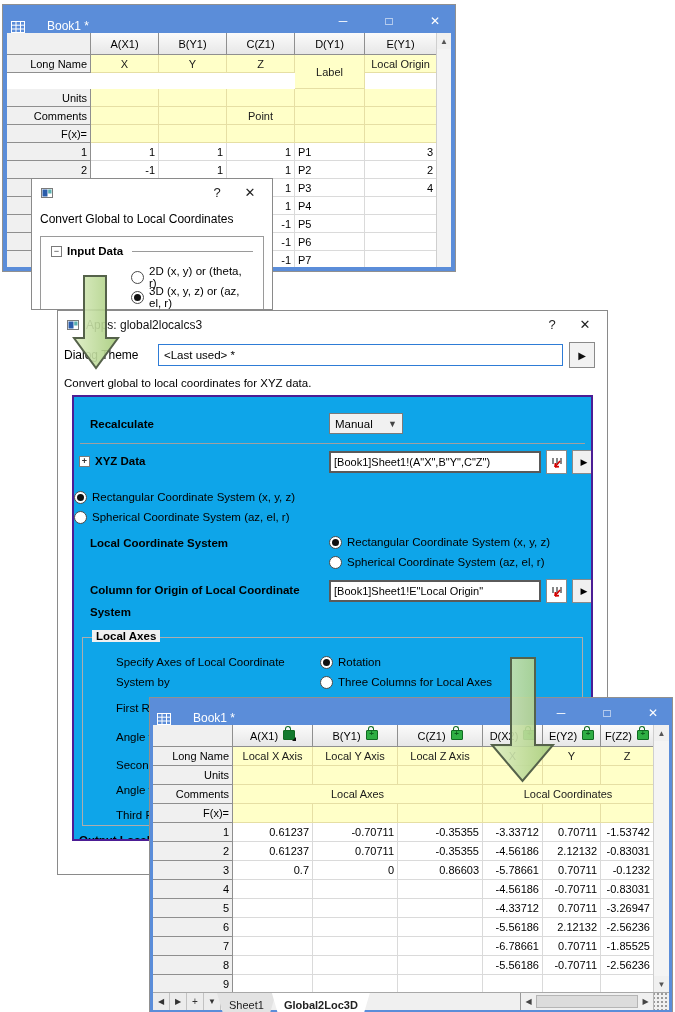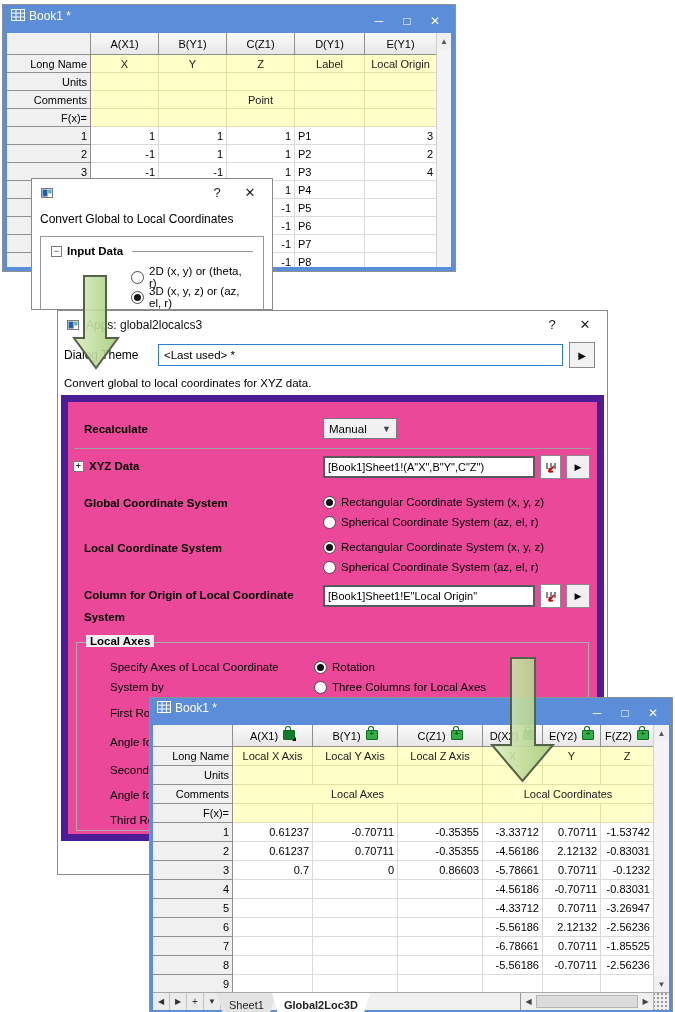--- a/index.html
+++ b/index.html
@@ -1,21 +1,21 @@
 <!DOCTYPE html>
 <html><head>
 <meta charset="utf-8">
 <style>
   html,body{margin:0;padding:0;background:#fff;}
   #stage{position:relative;width:675px;height:1012px;background:#fff;overflow:hidden;
          font-family:"Liberation Sans","DejaVu Sans",sans-serif;color:#000;}
 
   
   .win{position:absolute;background:#fff;border:4px solid #5b8dd9;outline:1px solid #909090;box-sizing:content-box;}
-  .tbar{height:24px;background:#5b8dd9;display:flex;align-items:flex-start;padding:0 4px;gap:4px;}
+  .tbar{height:24px;background:#5b8dd9;display:flex;align-items:flex-end;padding:0 4px;gap:22px;}
   .ttl{color:#fff;font-size:12px;flex:1;white-space:nowrap;overflow:hidden;}
   .wbtn{width:24px;text-align:center;color:#fff;font-size:12px;line-height:24px;flex:none;}
   .sheetwrap{position:relative;display:flex;background:#fff;overflow:hidden;}
   .grid{flex:1;overflow:hidden;}
   .row{display:flex;}
   .c{box-sizing:border-box;flex:none;overflow:hidden;white-space:nowrap;font-size:11px;
      padding:0 3px;display:flex;align-items:center;}
   .colhdr{height:22px;justify-content:center;background:linear-gradient(#fbfbfb,#e7e7e7);
      border-right:1px solid #8f8f8f;border-bottom:1px solid #8f8f8f;gap:2px;}
   .corner{height:22px;background:#f0f0f0;border-right:1px solid #8f8f8f;border-bottom:1px solid #8f8f8f;}
@@ -58,21 +58,21 @@
   #dlg1 .grphdr .t{font-weight:bold;font-size:11.5px;}
   #dlg1 .grphdr .ln{flex:1;border-top:1px solid #9a9a9a;margin-left:4px;}
   #dlg1 .opts{margin:10px 2px 0 80px;}
 
   
   #apps .themerow{display:grid;grid-template-columns:88px 1fr 30px;align-items:center;padding:4px 8px 0 6px;gap:6px;}
   #apps .themelbl{font-size:12px;}
   .tinputblue{height:20px;border:1px solid #2e7cd6;background:#fff;font-size:11.5px;display:flex;align-items:center;padding:0 5px;}
   .playbtn{width:24px;height:24px;border:1px solid #8a8a8a;background:#f2f2f2;display:flex;align-items:center;justify-content:center;font-size:10px;color:#111;}
   #apps .desc{font-size:11.5px;padding:9px 8px 6px 6px;}
-  #apps .panel{background:#ec4899;border:7px solid #4c1d95;margin:0 3px;height:446px;box-sizing:border-box;overflow:hidden;}
+  #apps .panel{background:#0ea5e9;border:2px solid #4c1d95;margin:0 14px;height:446px;box-sizing:border-box;overflow:hidden;}
   .frow{display:grid;grid-template-columns:255px 1fr;align-items:start;}
   .lbl{font-weight:bold;font-size:11.5px;padding-left:16px;line-height:22px;}
   .lbl0{font-weight:bold;font-size:11.5px;padding-left:5px;display:flex;gap:5px;align-items:center;line-height:22px;}
   .inputrow{display:flex;gap:5px;align-items:center;}
   .tinput{height:18px;border:2px solid #5a5a5a;background:#fff;font-size:11px;display:flex;align-items:center;padding:0 3px;width:202px;white-space:nowrap;overflow:hidden;}
   .pickbtn{width:19px;height:22px;border:1px solid #8a8a8a;background:#fff;display:flex;align-items:center;justify-content:center;}
   .smplay{width:22px;height:22px;border:1px solid #8a8a8a;background:#f0f0f0;display:flex;align-items:center;justify-content:center;font-size:9px;}
   .combo{height:21px;border:1px solid #7a7a7a;background:#f1f1f1;display:flex;align-items:center;justify-content:space-between;padding:0 5px;font-size:11.5px;box-sizing:border-box;}
   .carr{font-size:9px;color:#444;}
   .hrline{border:none;border-top:1px solid #a0a0a0;margin:8px 6px 6px 6px;}
@@ -134,21 +134,21 @@
             </div>
             <div class="c colhdr" style="width: 72px; justify-content: center;">
               <span>E(Y1)</span>
             </div>
           </div>
           <div class="row">
             <div class="c rowhdr" style="width: 84px; height: 18px;">Long Name</div>
             <div class="c ylw" style="width: 68px; height: 18px;">X</div>
             <div class="c ylw" style="width: 68px; height: 18px;">Y</div>
             <div class="c ylw" style="width: 68px; height: 18px;">Z</div>
-            <div class="c ylw" style="width: 70px; height: 18px;">Label</div>
+            <div class="c ylw" style="width: 70px; height: 34px;">Label</div>
             <div class="c ylw" style="width: 72px; height: 18px;">Local Origin</div>
           </div>
           <div class="row">
             <div class="c rowhdr" style="width: 84px; height: 18px;">Units</div>
             <div class="c ylw" style="width: 68px; height: 18px;"></div>
             <div class="c ylw" style="width: 68px; height: 18px;"></div>
             <div class="c ylw" style="width: 68px; height: 18px;"></div>
             <div class="c ylw" style="width: 70px; height: 18px;"></div>
             <div class="c ylw" style="width: 72px; height: 18px;"></div>
           </div>
@@ -319,21 +319,20 @@
                 <path d="M3 2v6 M7 2v6 M11 2v6" stroke="#555" stroke-width="1.4"></path>
                 <path d="M10 5 L5 11" stroke="#d40000" stroke-width="1.6"></path>
                 <path d="M5 11 l0.4 -4 M5 11 l4 -0.4" stroke="#d40000" stroke-width="1.6"></path>
               </svg>
           </div>
           <div class="smplay">▶</div>
         </div>
       </div>
 
       <div class="frow" style="margin-top:13px;">
-        <span class="lbl">Global Coordinate System</span>
         <div id="global-cs-options">
             <div class="optrow">
               <span class="radio on"></span>
               <span>Rectangular Coordinate System (x, y, z)</span>
             </div>
             <div class="optrow">
               <span class="radio"></span>
               <span>Spherical Coordinate System (az, el, r)</span>
             </div>
           </div>

